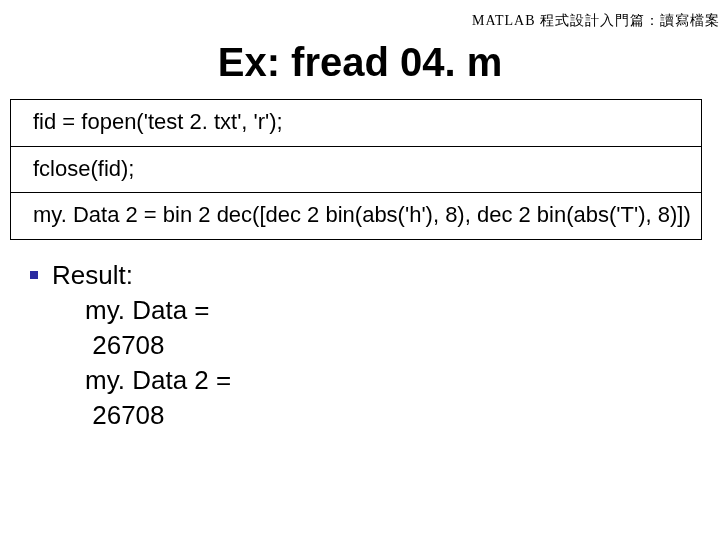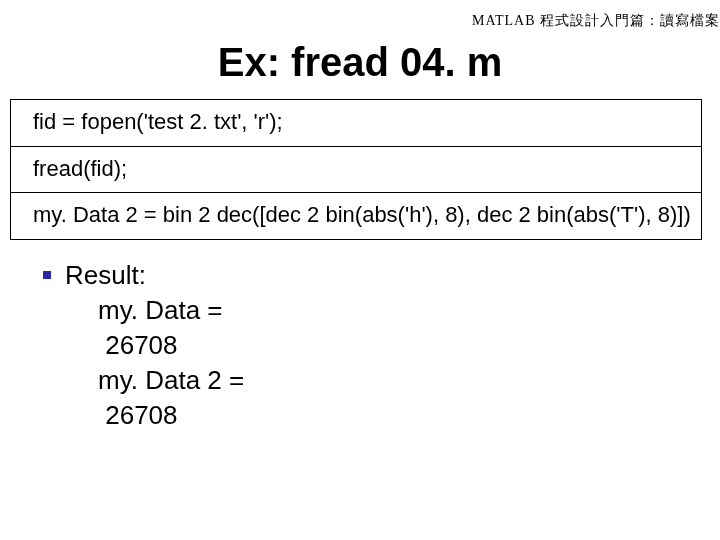--- a/index.html
+++ b/index.html
@@ -41,21 +41,21 @@
     .code-table td {
       border: 1px solid #000;
       padding: 8px 10px 10px 22px;
       font-family: Arial, sans-serif;
       font-size: 22px;
       color: #000;
       line-height: 1.25;
     }
     .result-block {
       margin-top: 18px;
-      padding-left: 43px;
+      padding-left: 30px;
     }
     .result-line {
       display: flex;
       align-items: flex-start;
       font-family: Arial, sans-serif;
       font-size: 26px;
       color: #000;
       line-height: 1.35;
     }
     .bullet {
@@ -87,21 +87,21 @@
   <div class="header-caption">MATLAB 程式設計入門篇：讀寫檔案</div>
 
   <h1 class="title">Ex: fread 04. m</h1>
 
   <table class="code-table">
     <tbody>
         <tr>
       <td>fid = fopen('test 2. txt', 'r');</td>
     </tr>
     <tr>
-      <td>fread(fid);</td>
+      <td>fclose(fid);</td>
     </tr>
     <tr>
       <td>my. Data 2 = bin 2 dec([dec 2 bin(abs('h'), 8), dec 2 bin(abs('T'), 8)])</td>
     </tr>
   </tbody>
     </table>
 
   <div class="result-block">
     <div class="result-line">
       <span class="bullet"></span>

